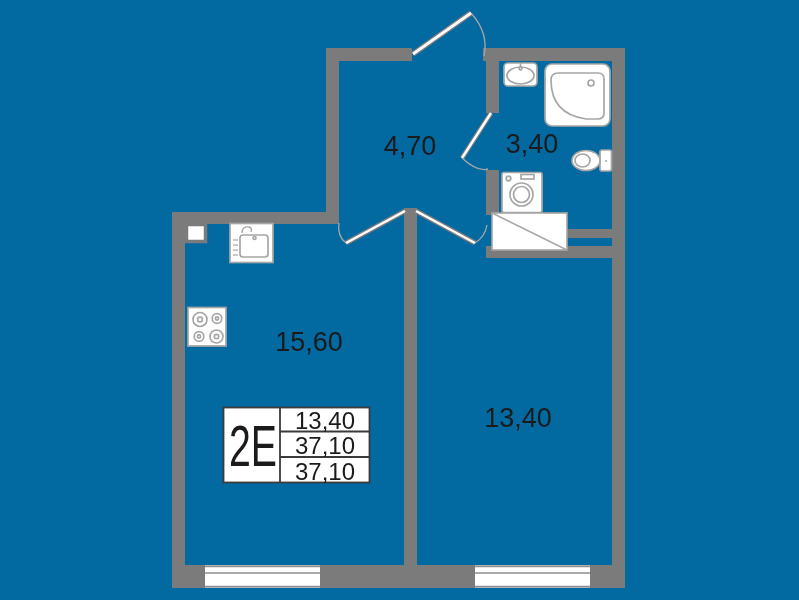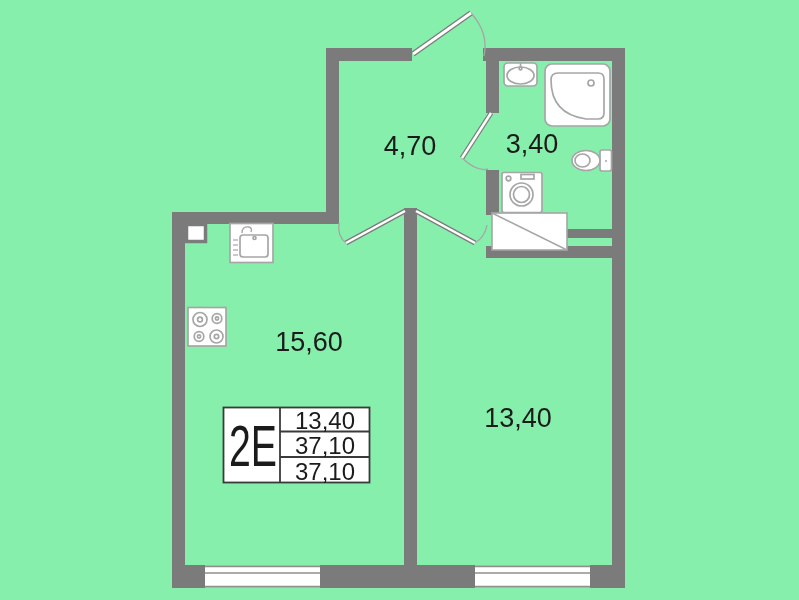--- a/index.html
+++ b/index.html
@@ -4,21 +4,21 @@
 <style>
   html, body {
     margin: 0;
     padding: 0;
     background: #ffffff;
   }
   .plan-stage {
     position: relative;
     width: 799px;
     height: 600px;
-    background: #86efac;
+    background: #0369a1;
     overflow: hidden;
   }
   .plan-stage svg {
     position: absolute;
     left: 0;
     top: 0;
   }
   text {
     font-family: "Liberation Sans", sans-serif;
   }

